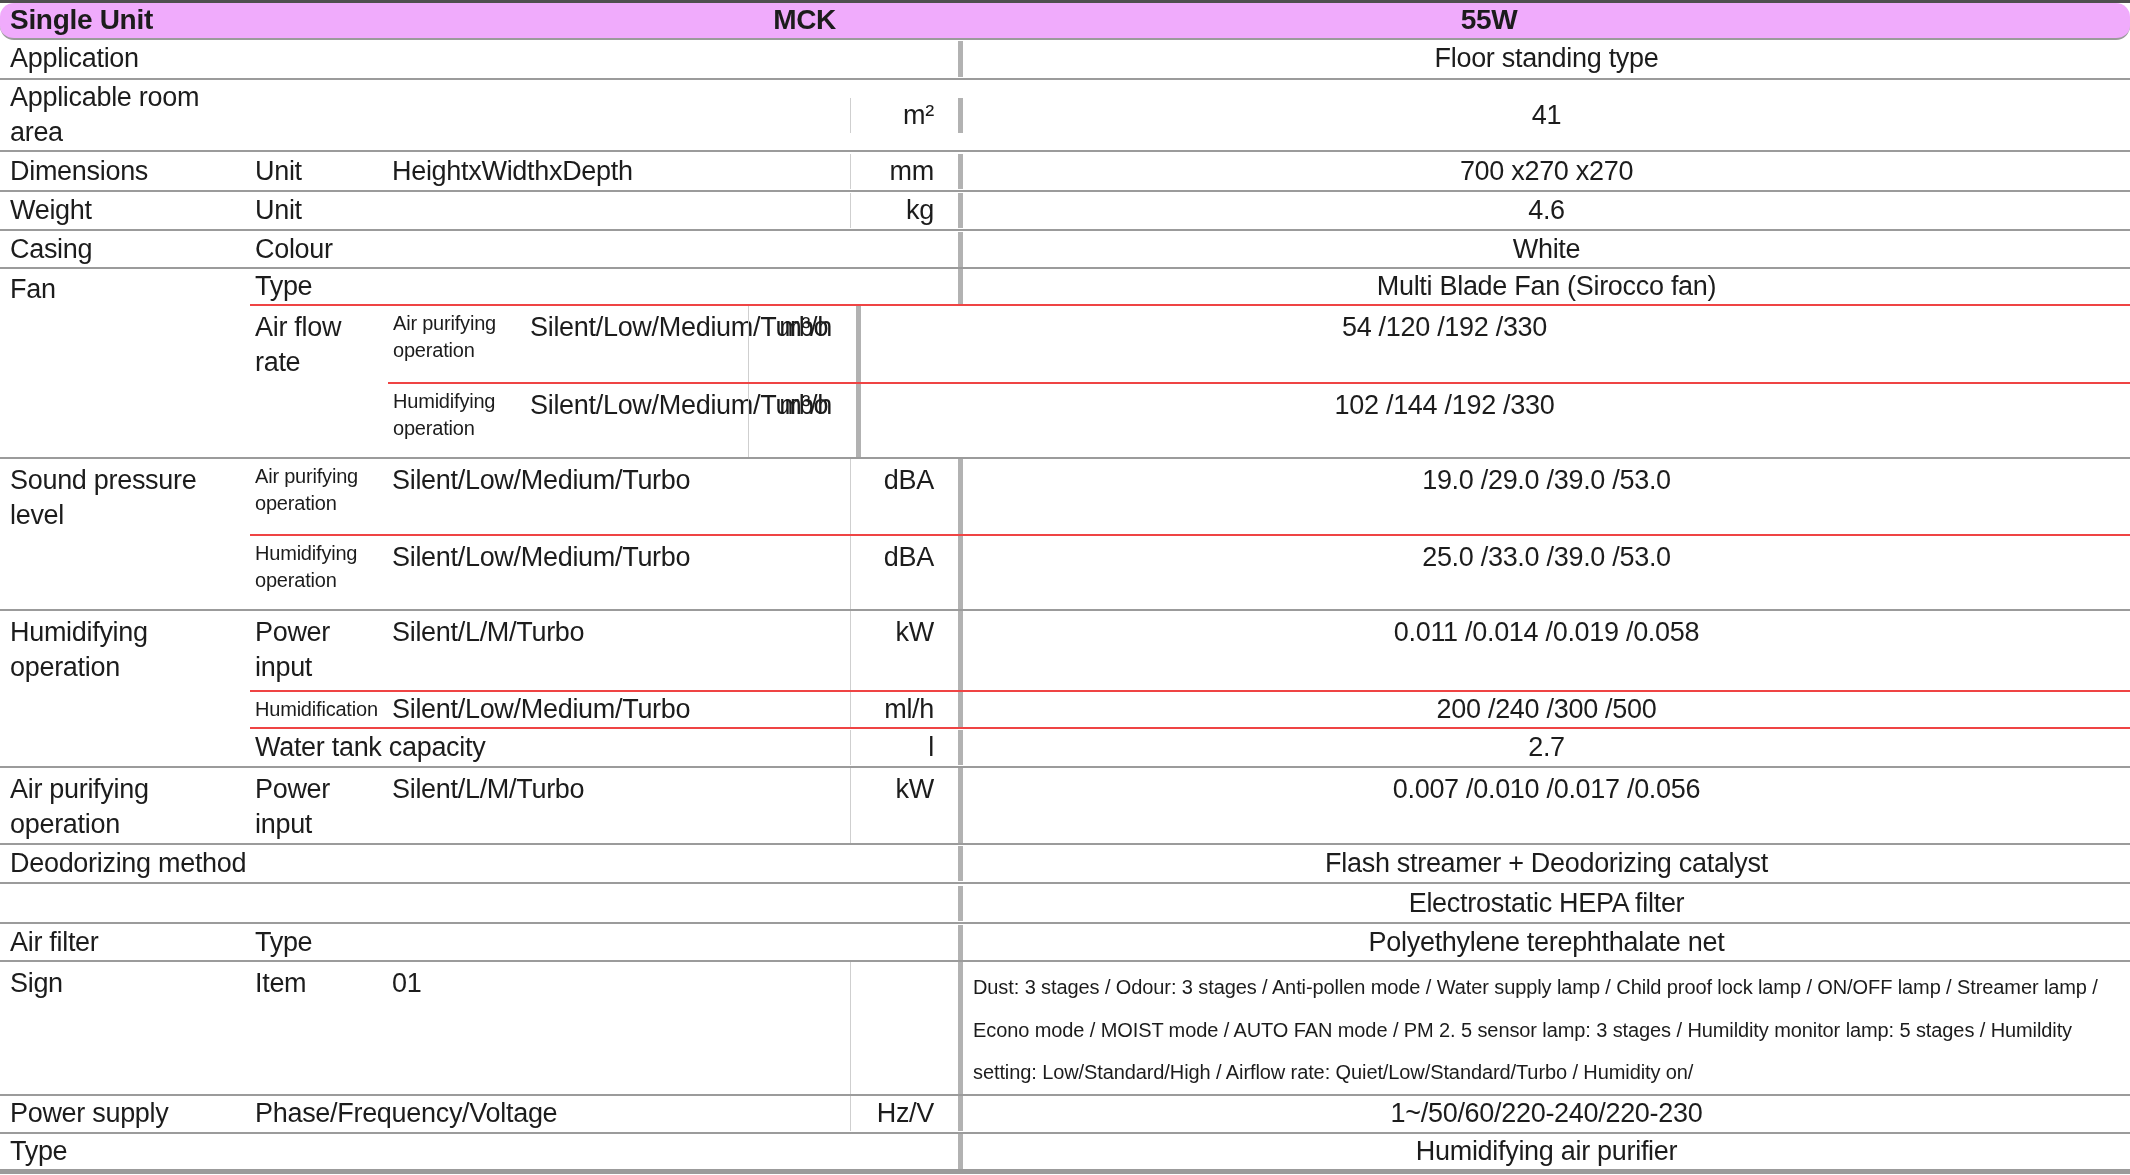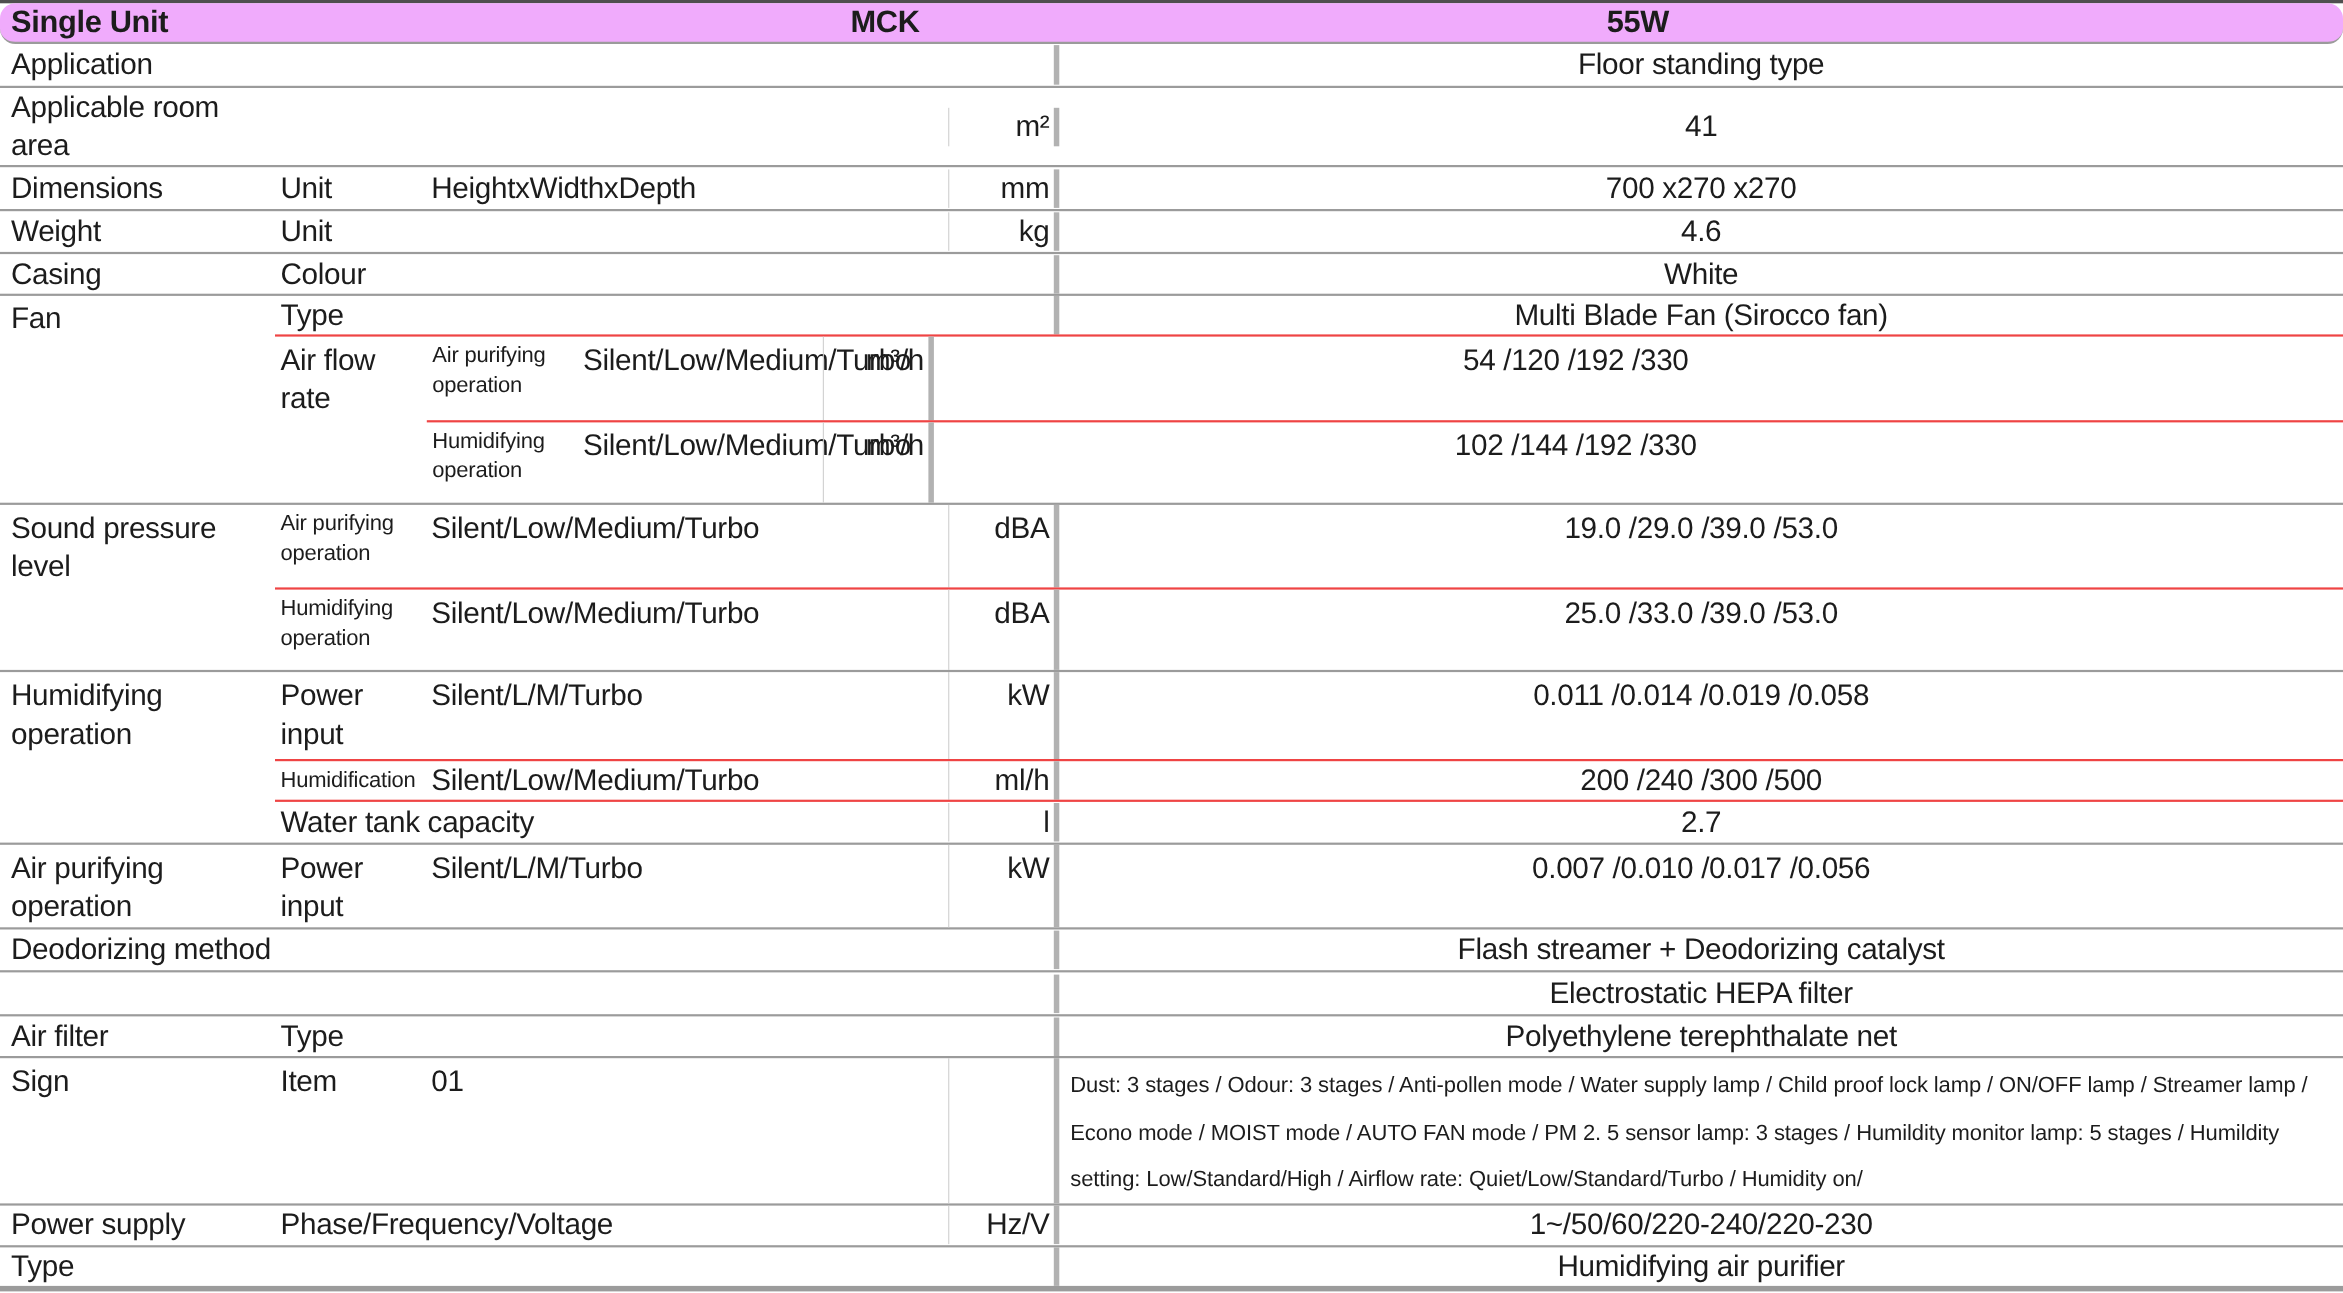--- a/index.html
+++ b/index.html
@@ -27,21 +27,21 @@
   .stack { display: flex; flex-direction: column; flex: 1; }
   .srow  { display: flex; flex: 1; }
   .srow + .srow { border-top: 2px solid #ef4444; }
   .srow.mid-v { align-items: center; }
 
   .c1  { width: 250px; padding-left: 10px; flex-shrink: 0; }
   .c2  { width: 138px; padding-left: 5px; flex-shrink: 0; }
   .c3  { width: 140px; padding-left: 5px; flex-shrink: 0; }
   .c4  { width: 220px; padding-left: 2px; flex-shrink: 0; }
   .mid { flex: 1; padding-left: 4px; }
-  .cu  { width: 96px; text-align: right; padding-right: 4px;
+  .cu  { width: 108px; text-align: right; padding-right: 24px;
          border-left: 1px solid #cfcfcf; flex-shrink: 0; }
   .cv  { width: 1172px; border-left: 5px solid #b2b2b2; text-align: center; flex-shrink: 0; }
 
   .sm  { font-size: 20px; line-height: 1.35; letter-spacing: -0.2px; }
   .top > div { padding-top: 4px; }
   .top > .c1 { padding-top: 4px; }
 
   
   .r40 { min-height: 40px; } .r39 { min-height: 39px; } .r38 { min-height: 38px; }
   .r37 { min-height: 37px; } .r35 { min-height: 35px; } .r75 { min-height: 75px; }

